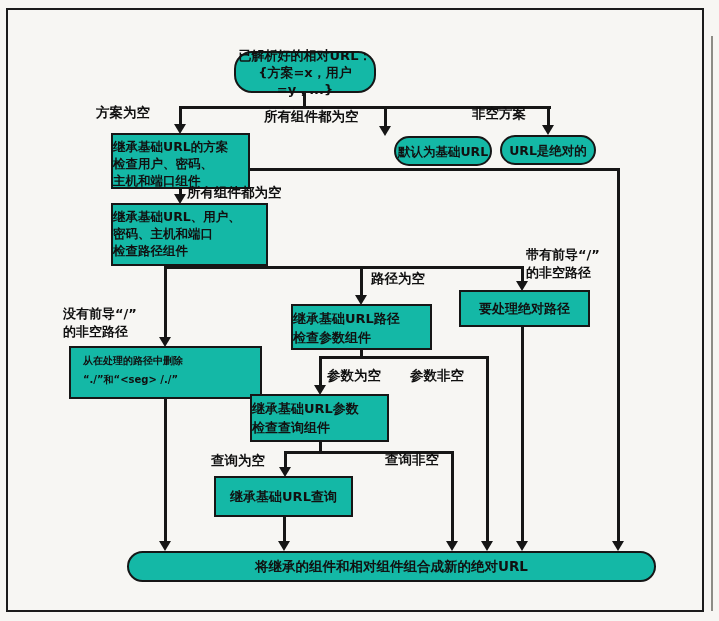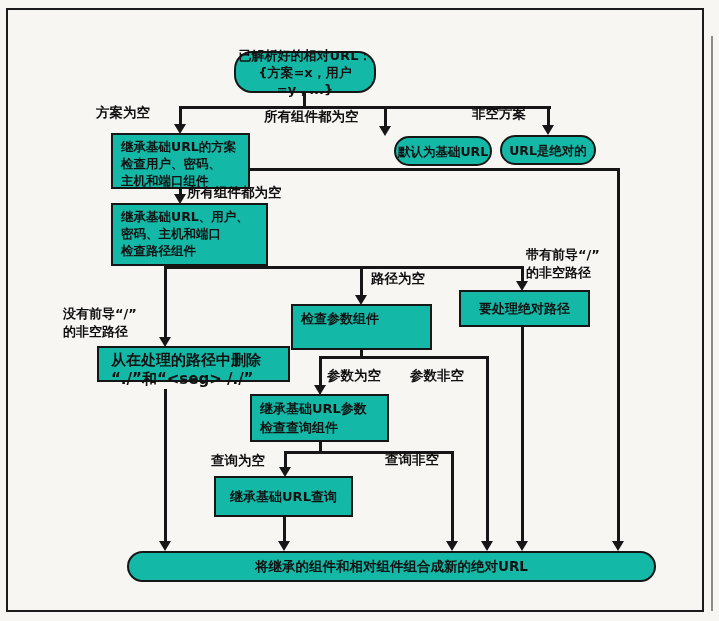--- a/index.html
+++ b/index.html
@@ -9,21 +9,21 @@
     font-family:"DejaVu Sans",sans-serif;
     color:#111;
   }
   .frame{position:absolute;border:2px solid #1b1b1b;background:transparent;}
   .box{
     position:absolute;border:2px solid #161616;background:#14b8a6;
     font-weight:bold;font-size:12.5px;line-height:17px;color:#111;
     box-sizing:border-box;
   }
   .pill{border-radius:18px;display:flex;align-items:center;justify-content:center;text-align:center;}
-  .proc{padding:3px 4px 2px 8px;text-align:left;}
+  .proc{padding:3px 4px 2px 0;text-align:left;}
   .center{display:flex;align-items:center;justify-content:center;text-align:center;padding:0 4px;}
   .lbl{position:absolute;font-weight:bold;font-size:13.5px;line-height:18px;color:#101010;white-space:nowrap;}
   .vl{position:absolute;width:3px;background:#161616;}
   .hl{position:absolute;height:3px;background:#161616;}
   .ah{position:absolute;width:0;height:0;border-left:6px solid transparent;border-right:6px solid transparent;border-top:10px solid #161616;}
   .scanline{position:absolute;background:#8d8c86;}
 </style>
 </head>
 <body>
 
@@ -110,26 +110,27 @@
   <div class="box pill" style="left:500px;top:135px;width:96px;height:30px;border-radius:15px;">
     <span>URL是绝对的</span>
   </div>
 
   <div class="box proc" style="left:111px;top:203px;width:157px;height:63px;">
     <div>继承基础URL、用户、</div>
     <div>密码、主机和端口</div>
     <div>检查路径组件</div>
   </div>
 
-  <div class="box proc" style="left:69px;top:346px;width:193px;height:36px;font-size:15px;line-height:19px;padding-left:12px;margin-left:28px;">
+  <div class="box proc" style="left:69px;top:346px;width:193px;height:53px;font-size:10px;line-height:19px;padding-left:12px;">
     <div>从在处理的路径中删除</div>
     <div>“./”和“&lt;seg&gt; /./”</div>
   </div>
 
   <div class="box proc" style="left:291px;top:304px;width:141px;height:46px;font-size:13px;line-height:19px;">
+    <div>继承基础URL路径</div>
     <div>检查参数组件</div>
   </div>
 
   <div class="box center" style="left:459px;top:290px;width:131px;height:37px;font-size:13px;">
     <span>要处理绝对路径</span>
   </div>
 
   <div class="box center" style="left:214px;top:476px;width:139px;height:41px;font-size:13px;">
     <span>继承基础URL查询</span>
   </div>

